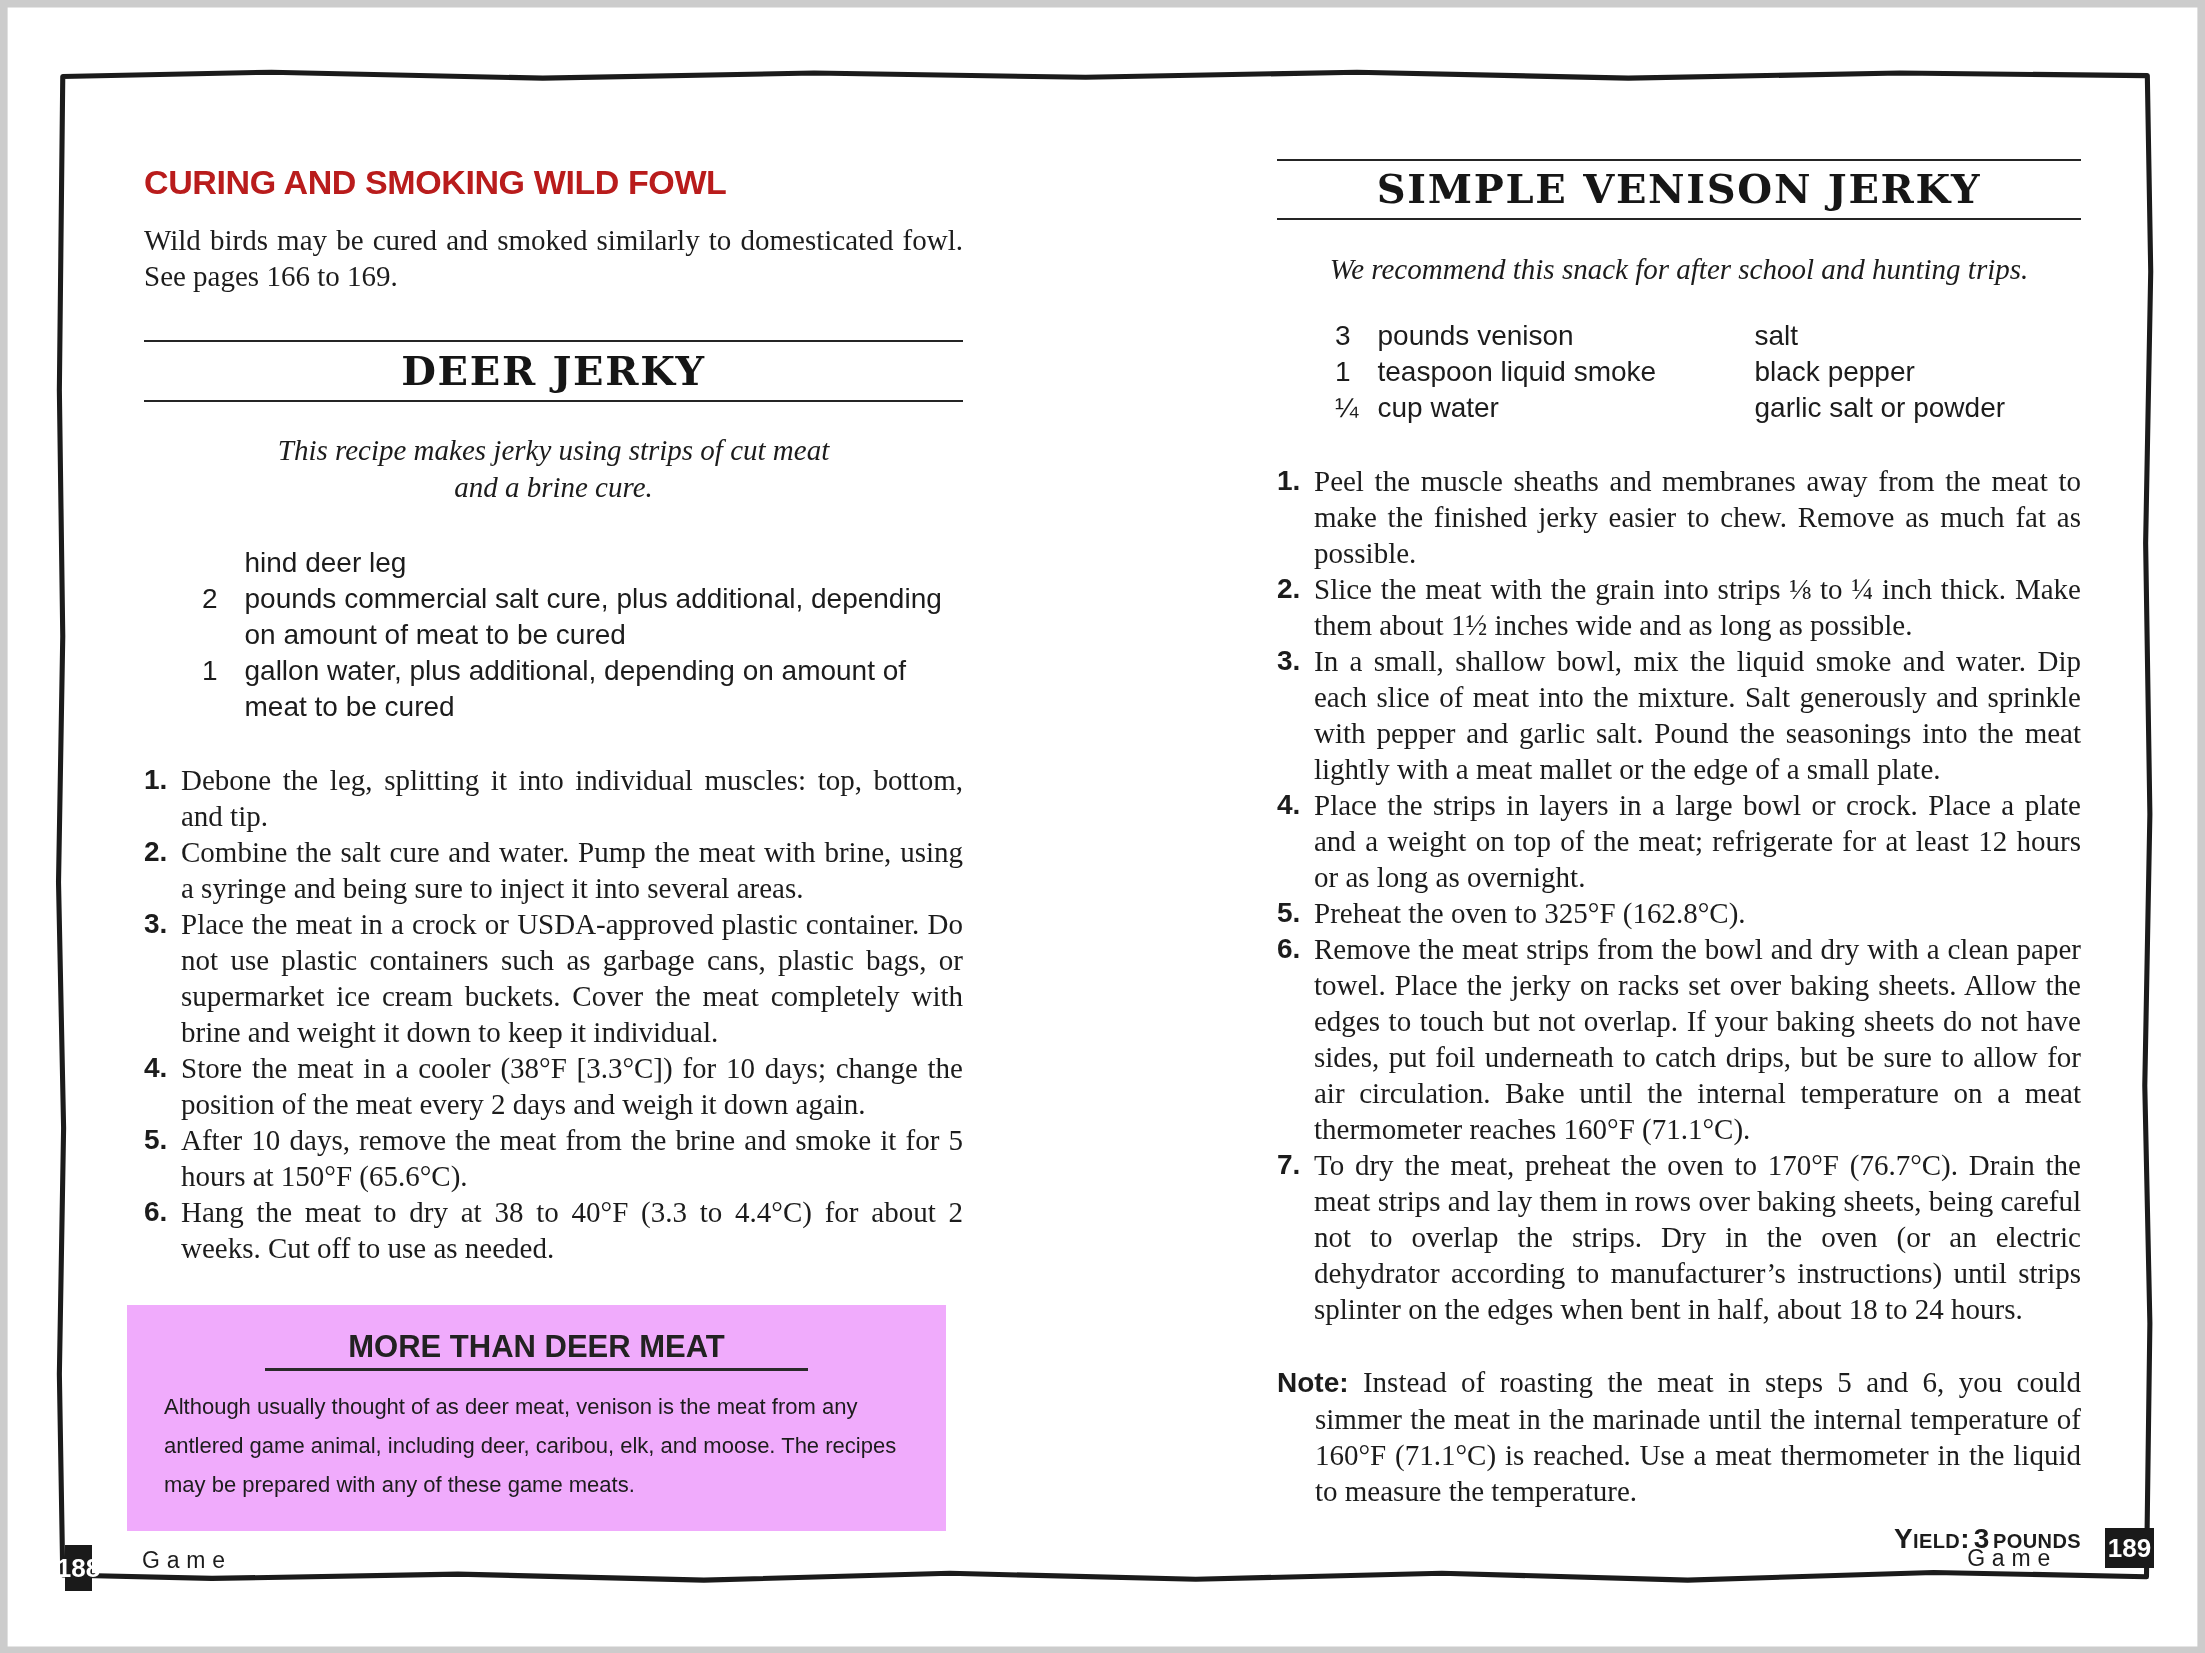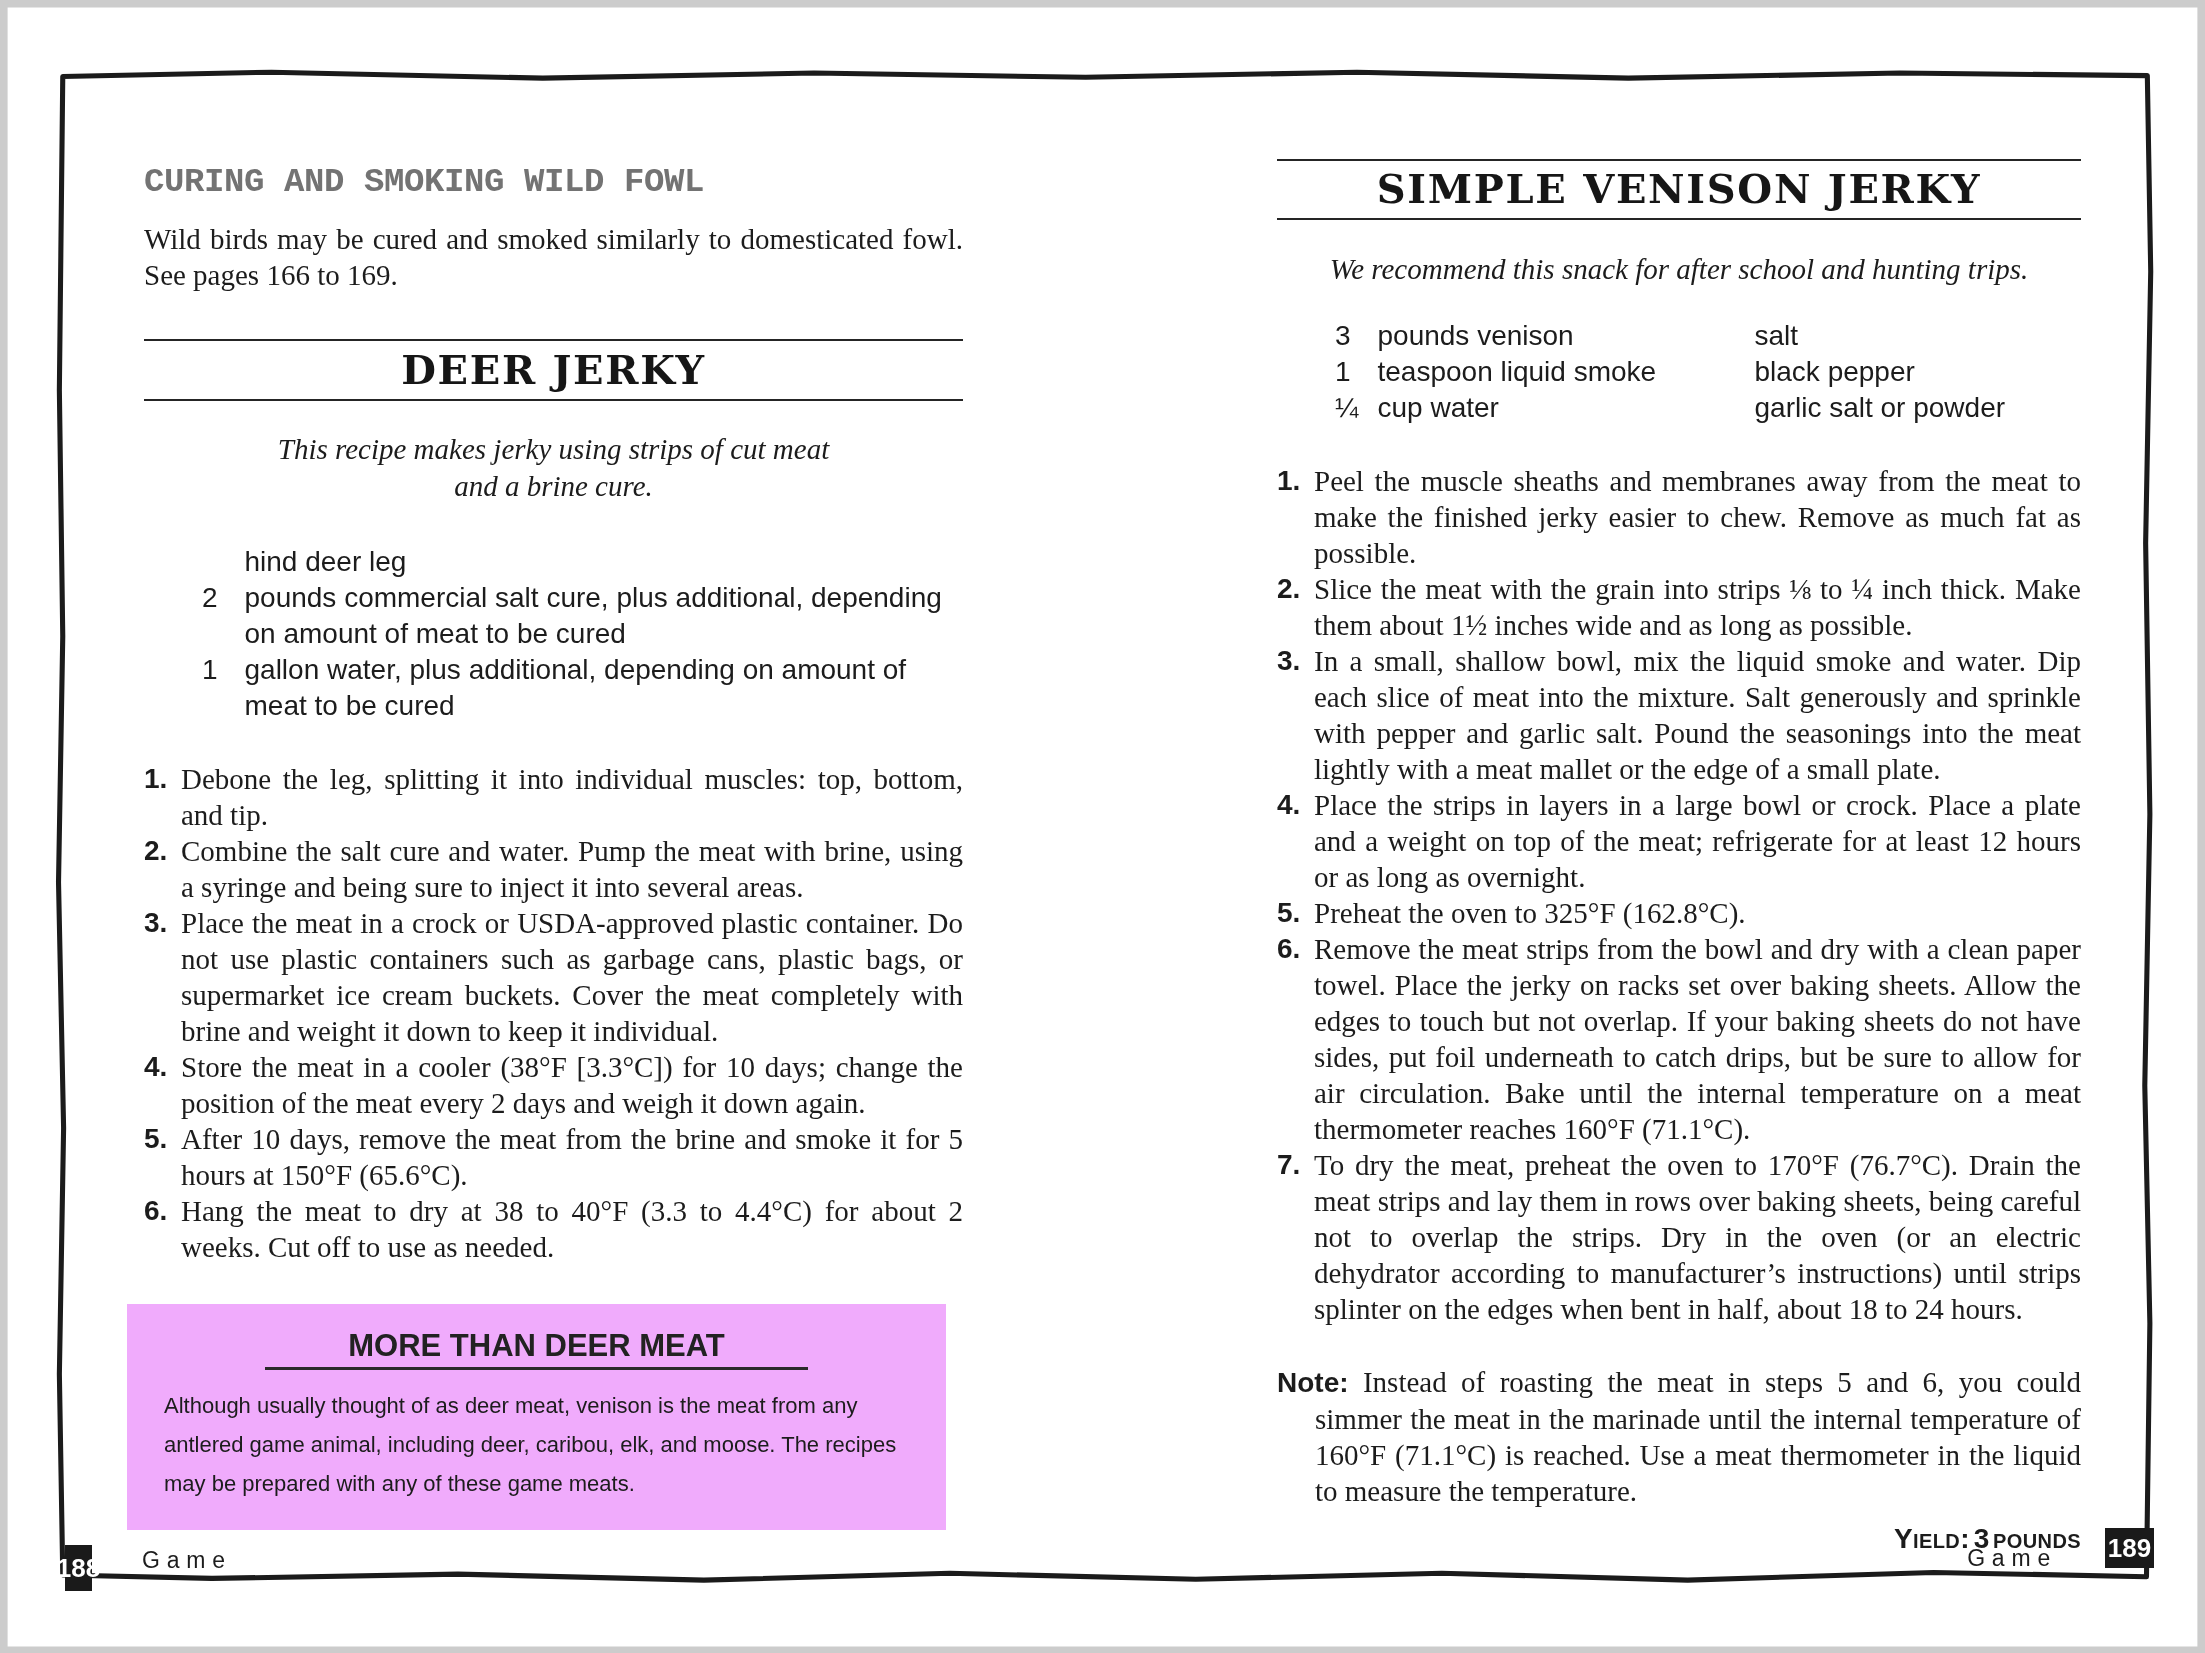--- a/index.html
+++ b/index.html
@@ -8,22 +8,22 @@
     font-family:"Liberation Serif",serif;color:#1c1c1c;overflow:hidden;
   }
   .edge-frame{position:absolute;inset:0;box-shadow:inset 0 0 0 7.6px #cccccc;pointer-events:none;z-index:40;}
   .border-svg{position:absolute;left:0;top:0;z-index:1;pointer-events:none;}
 
   .col{position:absolute;z-index:2;}
   .col-left{left:144px;top:163px;width:819px;}
   .col-right{left:1277px;top:159px;width:804px;}
 
   .section-heading{
-    font-family:Liberation Mono, monospace;font-weight:bold;font-size:34px;
-    letter-spacing:-0.4px;margin:0 0 20.4px 0;color:#737373;
+    font-family:Liberation Sans, sans-serif;font-weight:bold;font-size:34px;
+    letter-spacing:-0.4px;margin:0 0 20.4px 0;color:#b91c1c;
   }
   .intro{font-size:29px;line-height:36px;text-align:justify;margin:0 0 46px 0;}
 
   .recipe-title-block{margin:0 0 30.5px 0;}
   .recipe-rule{border:none;border-top:2.5px solid #252525;margin:0;}
   .recipe-title{
     font-family:"DejaVu Serif",serif;font-weight:bold;font-size:40px;
     text-align:center;letter-spacing:1.7px;margin:0;padding:4.2px 0 6px 0;color:#161616;
   }
   .recipe-desc{

